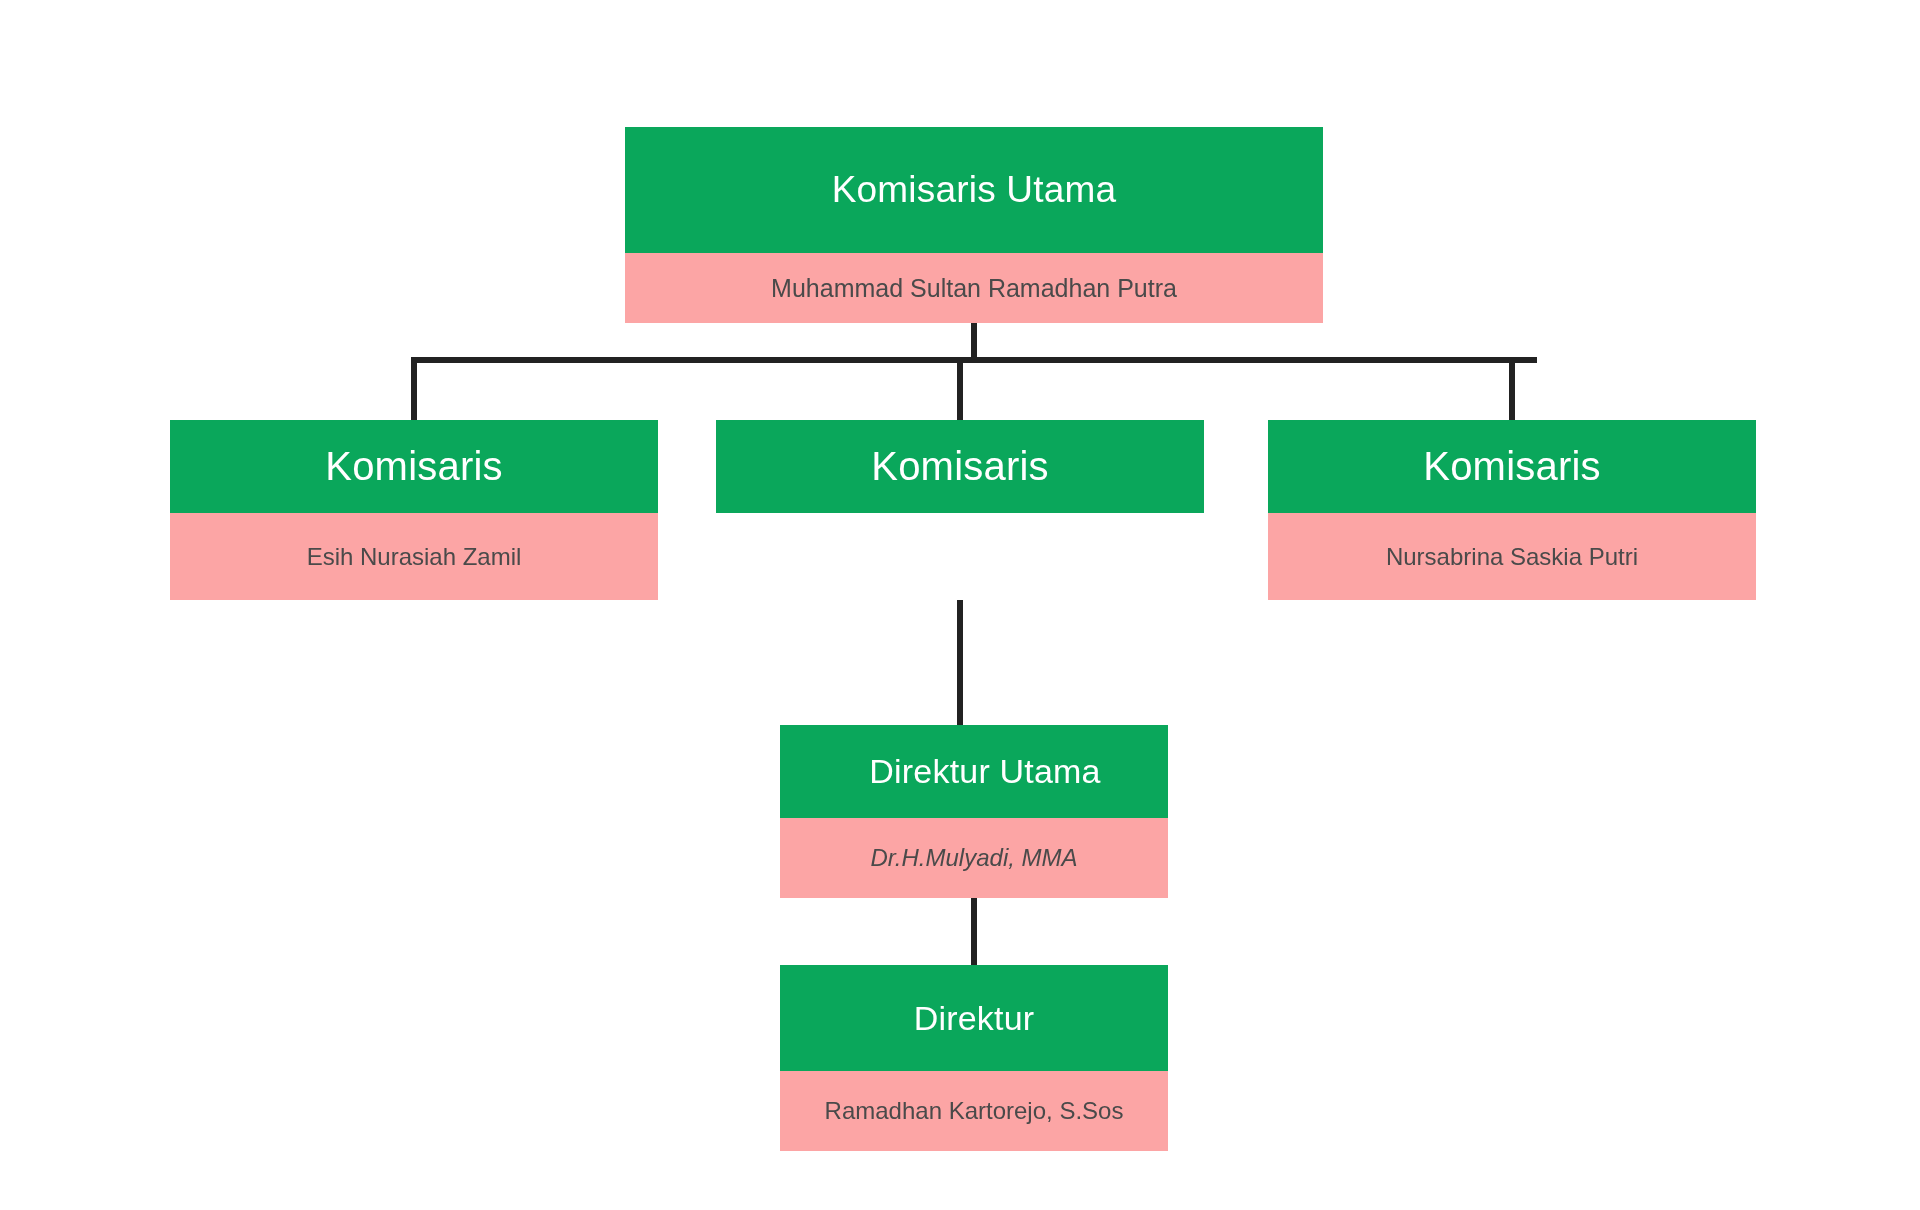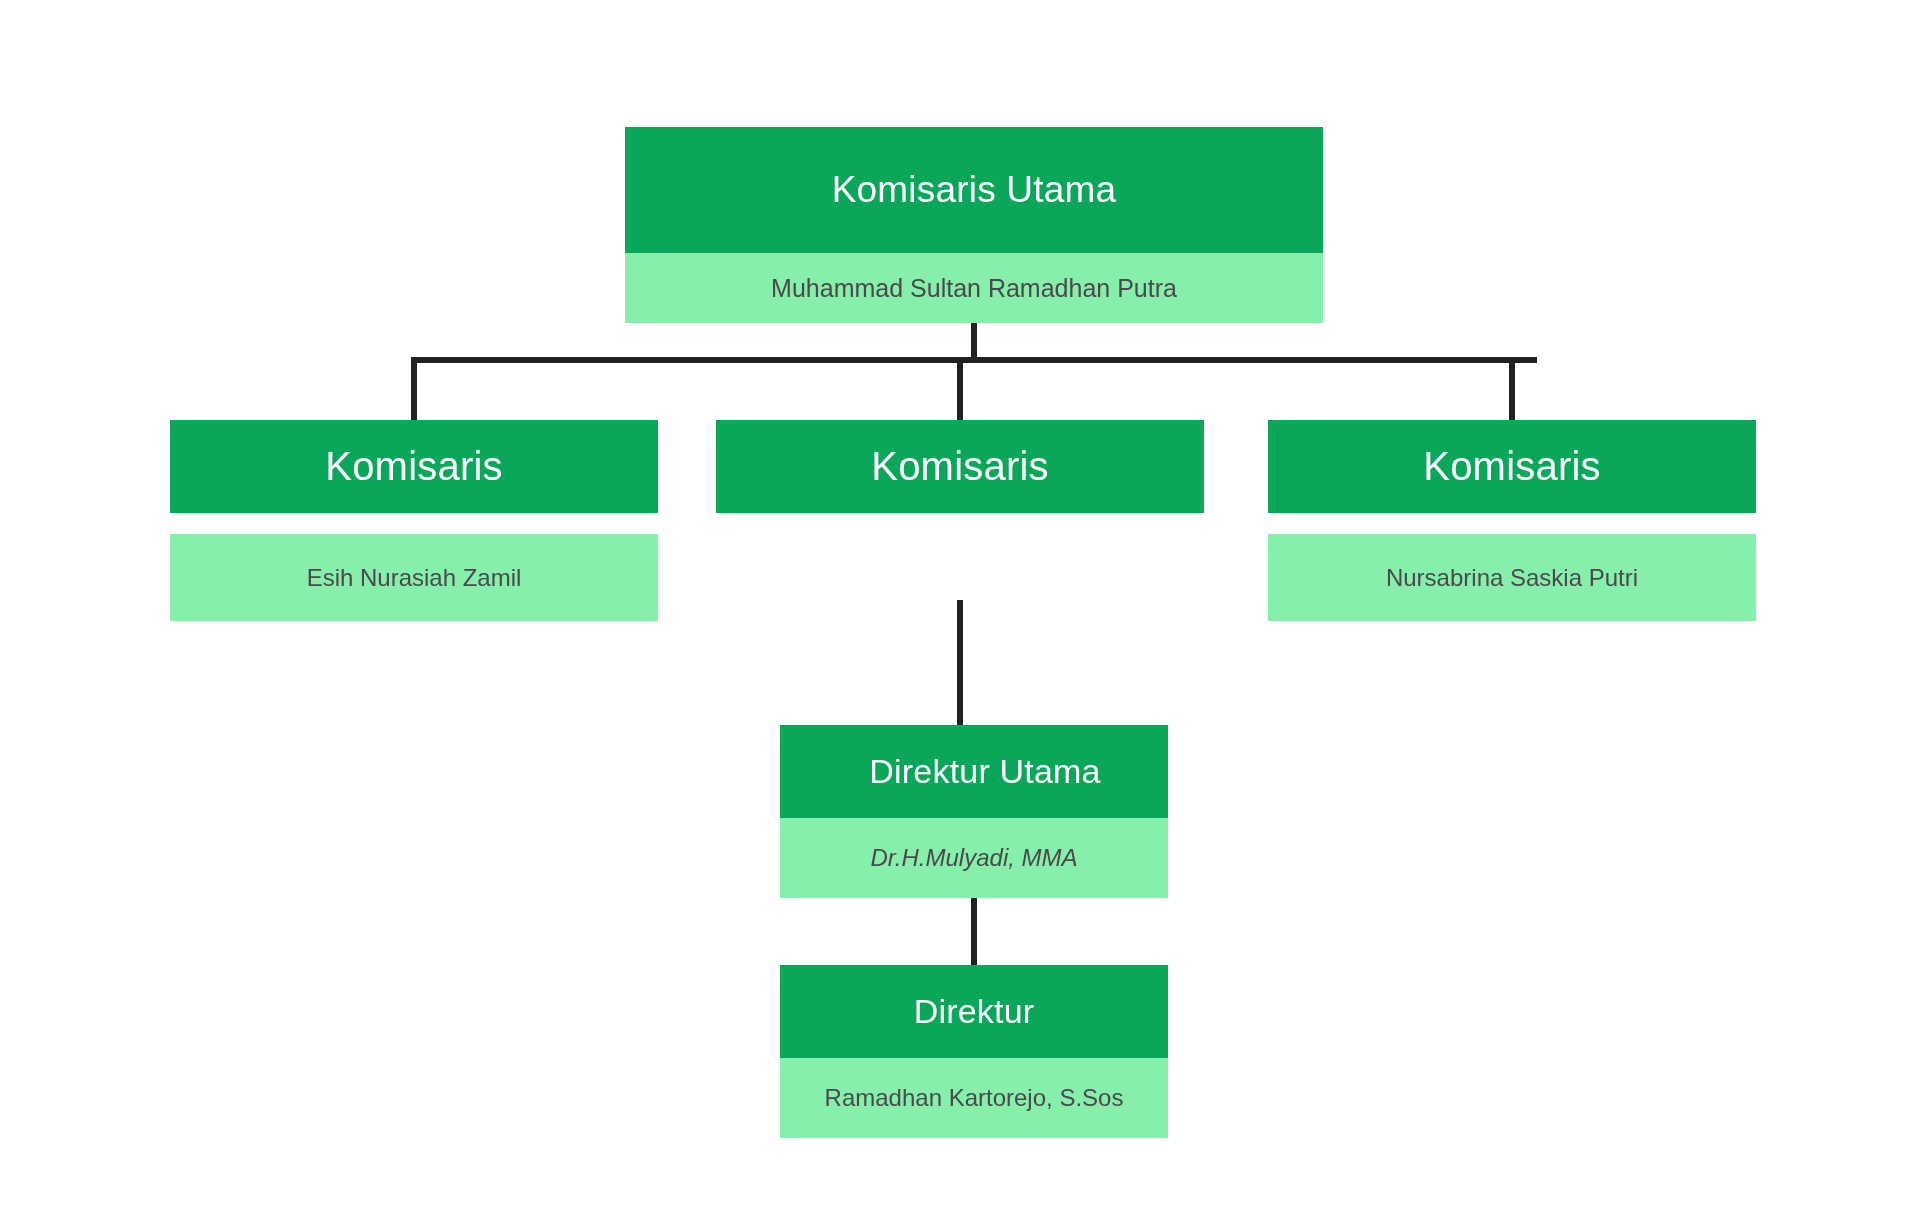--- a/index.html
+++ b/index.html
@@ -32,50 +32,50 @@
     color: #ffffff;
     text-align: center;
     font-weight: 400;
     letter-spacing: .2px;
     display: flex;
     align-items: center;
     justify-content: center;
     box-sizing: border-box;
   }
   .node-name {
-    background: #86efac;
+    background: #fca5a5;
     color: #4A4A4A;
     text-align: center;
     display: flex;
     align-items: center;
     justify-content: center;
     box-sizing: border-box;
   }
 
   
   .node-root { left: 625px; top: 127px; width: 698px; }
   .node-root .node-title { height: 126px; font-size: 37px; }
   .node-root .node-name  { height: 70px;  font-size: 25px; }
 
   
   .node-l2 { top: 420px; width: 488px; }
   .node-l2 .node-title { height: 93px; font-size: 40px; }
-  .node-l2 .node-name  { height: 87px; font-size: 24px; margin-top: 21px; }
+  .node-l2 .node-name  { height: 87px; font-size: 24px; }
   .node-l2-a { left: 170px; }
   .node-l2-b { left: 716px; }
   .node-l2-c { left: 1268px; }
 
   
   .node-l3 { left: 780px; top: 725px; width: 388px; }
   .node-l3 .node-title { height: 93px; font-size: 34px; padding-left: 22px; }
   .node-l3 .node-name  { height: 80px; font-size: 24px; font-style: italic; }
 
   
   .node-l4 { left: 780px; top: 965px; width: 388px; }
-  .node-l4 .node-title { height: 93px; font-size: 34px; }
+  .node-l4 .node-title { height: 106px; font-size: 34px; }
   .node-l4 .node-name  { height: 80px; font-size: 24px; }
 
   
   .conn {
     position: absolute;
     background: #222222;
     z-index: 1;
   }
   .conn-v { width: 6px; }
   .conn-h { height: 6px; }

